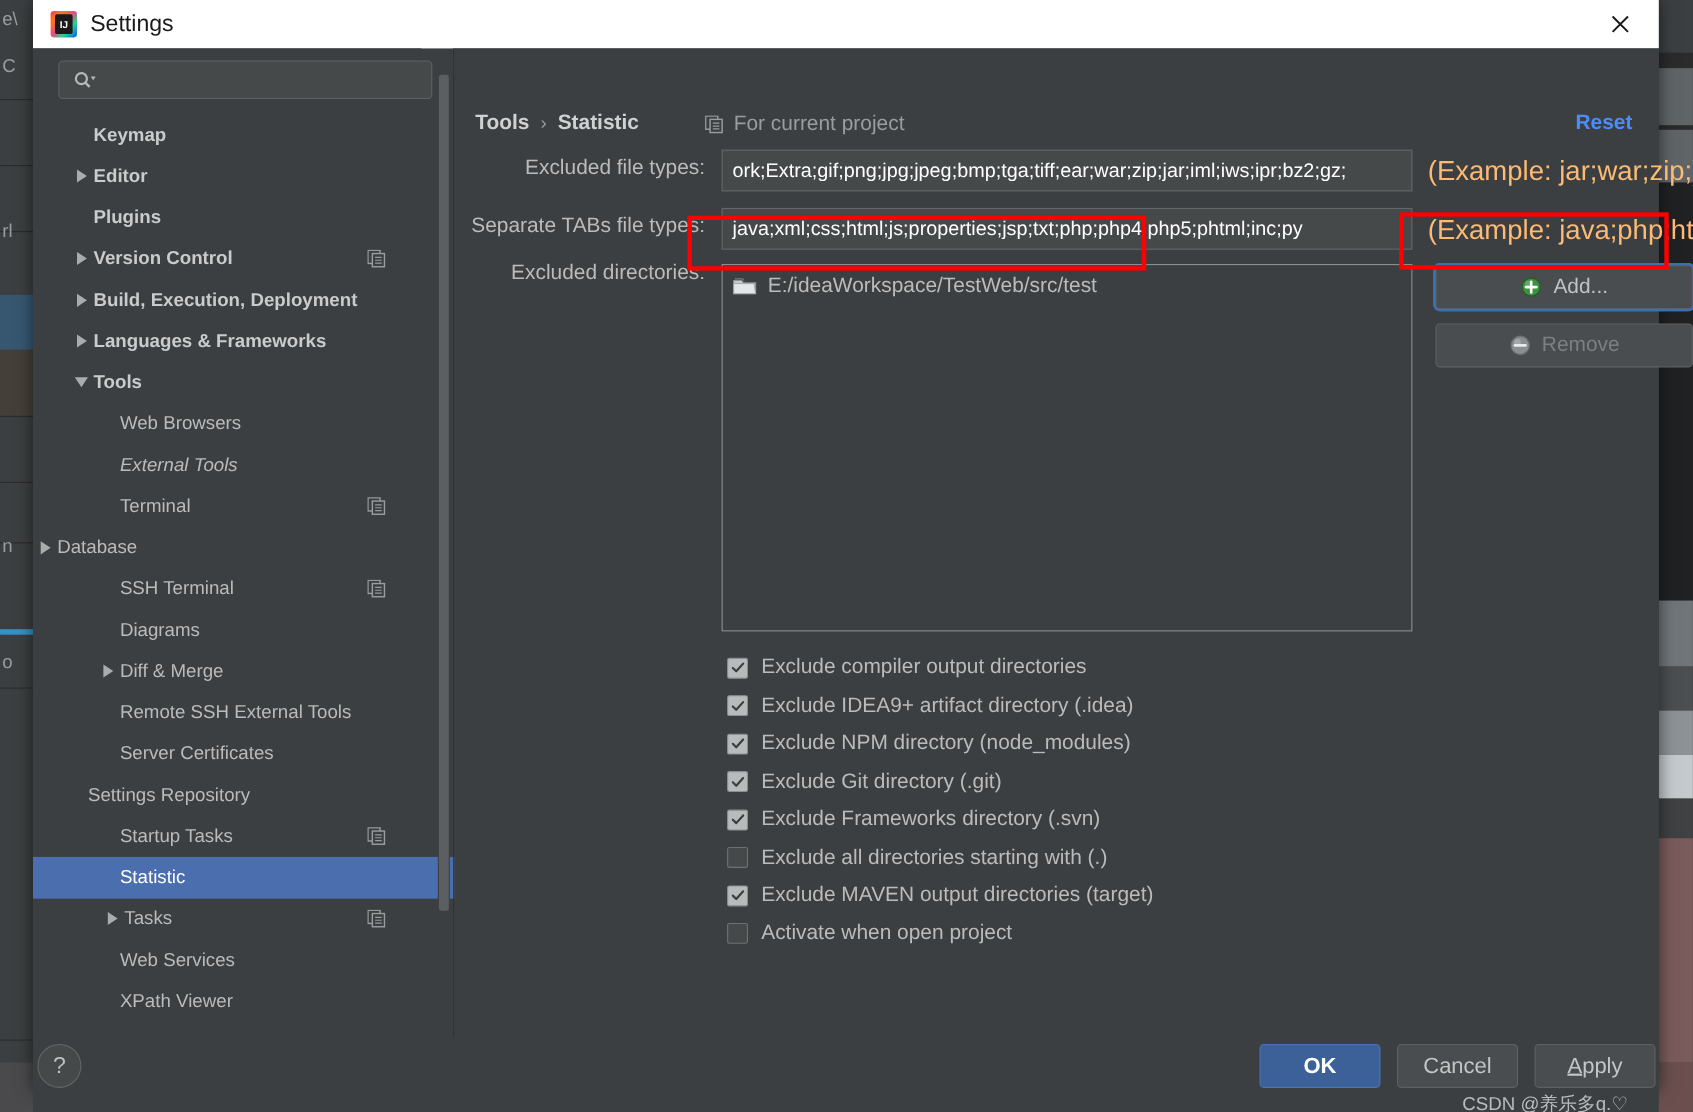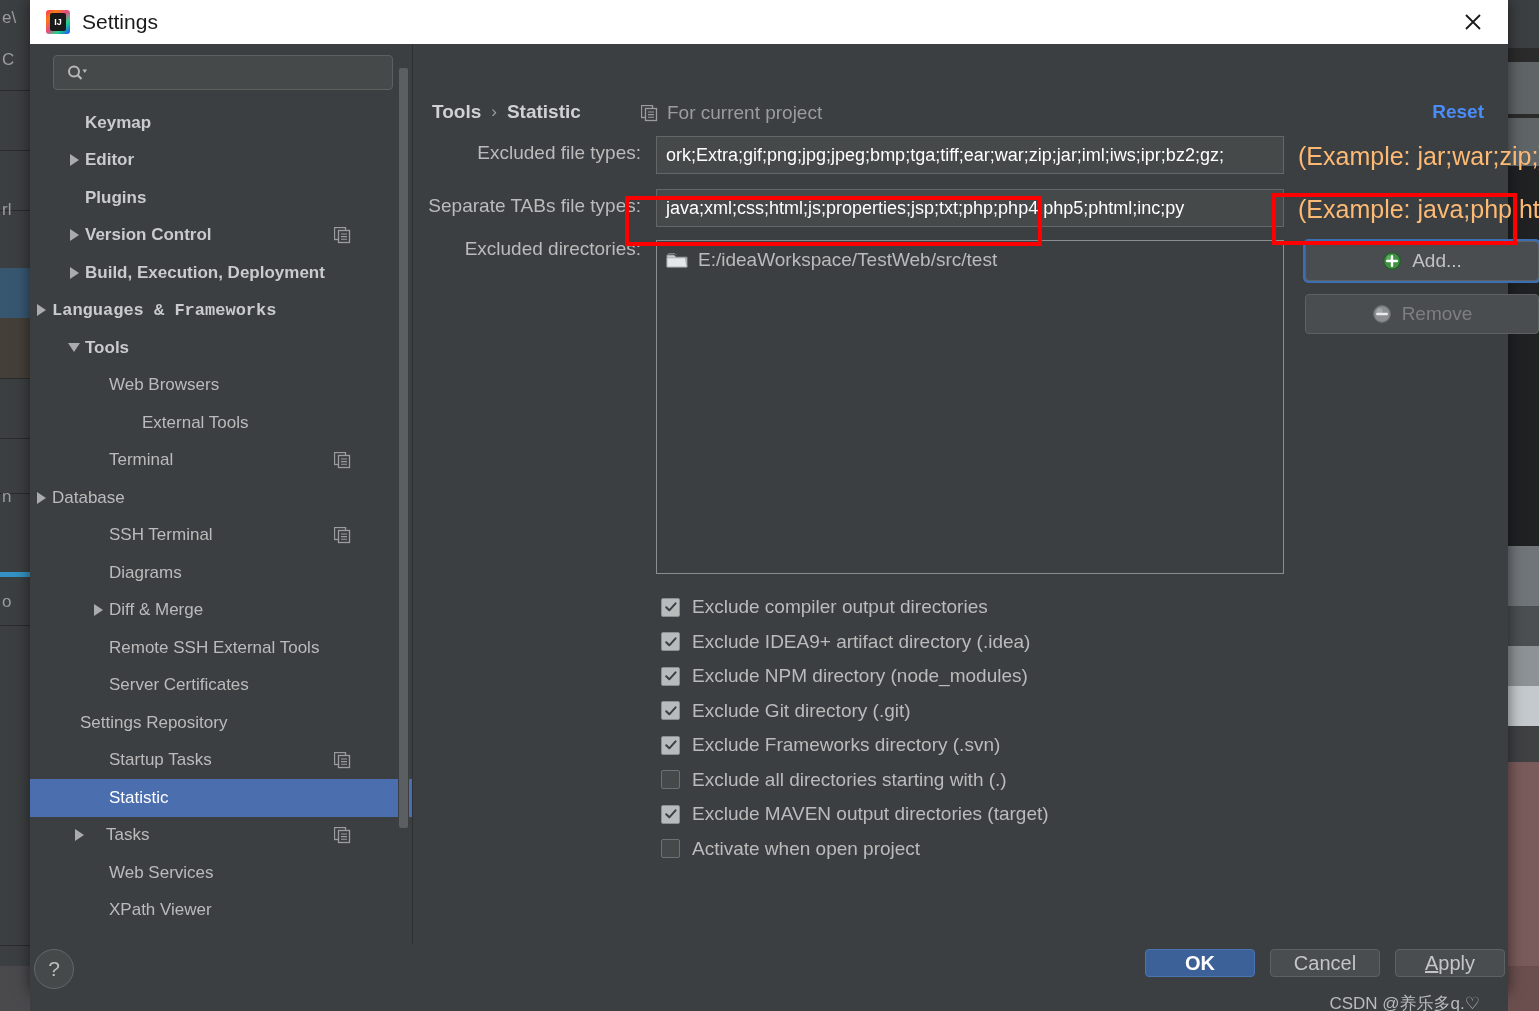--- a/index.html
+++ b/index.html
@@ -114,21 +114,21 @@
   .cb-label { color:#bbbbbb; font-size:19px; white-space:nowrap; }
 
   
   .footer { position:absolute; left:30px; top:944px; width:1478px; height:67px; background:#3c3f41; }
   .help-btn {
     position:absolute; left:4px; top:5px; width:38px; height:38px; border-radius:50%;
     border:1px solid #646767; background:#45494a; color:#bdbfc1; font-size:21px;
     display:flex; align-items:center; justify-content:center; cursor:pointer;
   }
   .btn {
-    position:absolute; height:28px; box-sizing:border-box; border-radius:4px;
+    position:absolute; height:40px; box-sizing:border-box; border-radius:4px;
     display:flex; align-items:center; justify-content:center; font-size:20px; cursor:pointer;
   }
   .btn.primary { background:#3c6098; border:1px solid #4a74b2; color:#ffffff; font-weight:bold; }
   .btn.normal { background:#4a4d4f; border:1px solid #5e6163; color:#c3c5c7; }
   .btn.normal .mn { text-decoration:underline; }
   .watermark { position:absolute; right:28px; top:48px; color:#b9bbbd; font-size:17px; white-space:nowrap; }
 
   
   .redbox { position:absolute; border:4px solid #fe0000; box-sizing:border-box; pointer-events:none; }
 </style>
@@ -229,37 +229,37 @@
                   <rect x="4.5" y="3.5" width="11" height="12" fill="#3c3f41" stroke="#9a9c9e" stroke-width="1.3"></rect>
                   <path d="M7 7 H13 M7 9.6 H13 M7 12.2 H13" stroke="#9a9c9e" stroke-width="1.1"></path>
                 </svg></span>
             </div>
             <div class="tree-item bold" style="padding-left: 33px;">
               <span class="tw">
                 <span class="arrow-r"></span>
               </span>
               <span class="tree-label">Build, Execution, Deployment</span>
             </div>
-            <div class="tree-item bold" style=" font-family: Liberation Mono, monospace;">
+            <div class="tree-item bold" style="padding-left: 33px;">
               <span class="tw">
                 <span class="arrow-r"></span>
               </span>
               <span class="tree-label">Languages &amp; Frameworks</span>
             </div>
             <div class="tree-item bold" style="padding-left: 33px;">
               <span class="tw">
                 <span class="arrow-d"></span>
               </span>
               <span class="tree-label">Tools</span>
             </div>
             <div class="tree-item" style="padding-left: 57px;">
               <span class="tw"></span>
               <span class="tree-label">Web Browsers</span>
             </div>
-            <div class="tree-item" style="padding-left: 90px;">
+            <div class="tree-item" style="padding-left: 57px; font-style: italic;">
               <span class="tw"></span>
               <span class="tree-label">External Tools</span>
             </div>
             <div class="tree-item" style="padding-left: 57px;">
               <span class="tw"></span>
               <span class="tree-label">Terminal</span>
               <span class="copy-icon"><svg width="17" height="17" viewBox="0 0 17 17">
                   <rect x="0.5" y="0.5" width="11" height="12" fill="none" stroke="#9a9c9e" stroke-width="1.3"></rect>
                   <rect x="4.5" y="3.5" width="11" height="12" fill="#3c3f41" stroke="#9a9c9e" stroke-width="1.3"></rect>
                   <path d="M7 7 H13 M7 9.6 H13 M7 12.2 H13" stroke="#9a9c9e" stroke-width="1.1"></path>
@@ -313,21 +313,21 @@
             </div>
             <div class="tree-item sel" style="padding-left: 57px;">
               <span class="tw"></span>
               <span class="tree-label">Statistic</span>
               <span class="copy-icon"><svg width="17" height="17" viewBox="0 0 17 17">
                   <rect x="0.5" y="0.5" width="11" height="12" fill="none" stroke="#9a9c9e" stroke-width="1.3"></rect>
                   <rect x="4.5" y="3.5" width="11" height="12" fill="#3c3f41" stroke="#9a9c9e" stroke-width="1.3"></rect>
                   <path d="M7 7 H13 M7 9.6 H13 M7 12.2 H13" stroke="#9a9c9e" stroke-width="1.1"></path>
                 </svg></span>
             </div>
-            <div class="tree-item" style="padding-left: 38px; gap: 16px;">
+            <div class="tree-item" style="padding-left: 61px;">
               <span class="tw">
                 <span class="arrow-r"></span>
               </span>
               <span class="tree-label">Tasks</span>
               <span class="copy-icon"><svg width="17" height="17" viewBox="0 0 17 17">
                   <rect x="0.5" y="0.5" width="11" height="12" fill="none" stroke="#9a9c9e" stroke-width="1.3"></rect>
                   <rect x="4.5" y="3.5" width="11" height="12" fill="#3c3f41" stroke="#9a9c9e" stroke-width="1.3"></rect>
                   <path d="M7 7 H13 M7 9.6 H13 M7 12.2 H13" stroke="#9a9c9e" stroke-width="1.1"></path>
                 </svg></span>
             </div>

